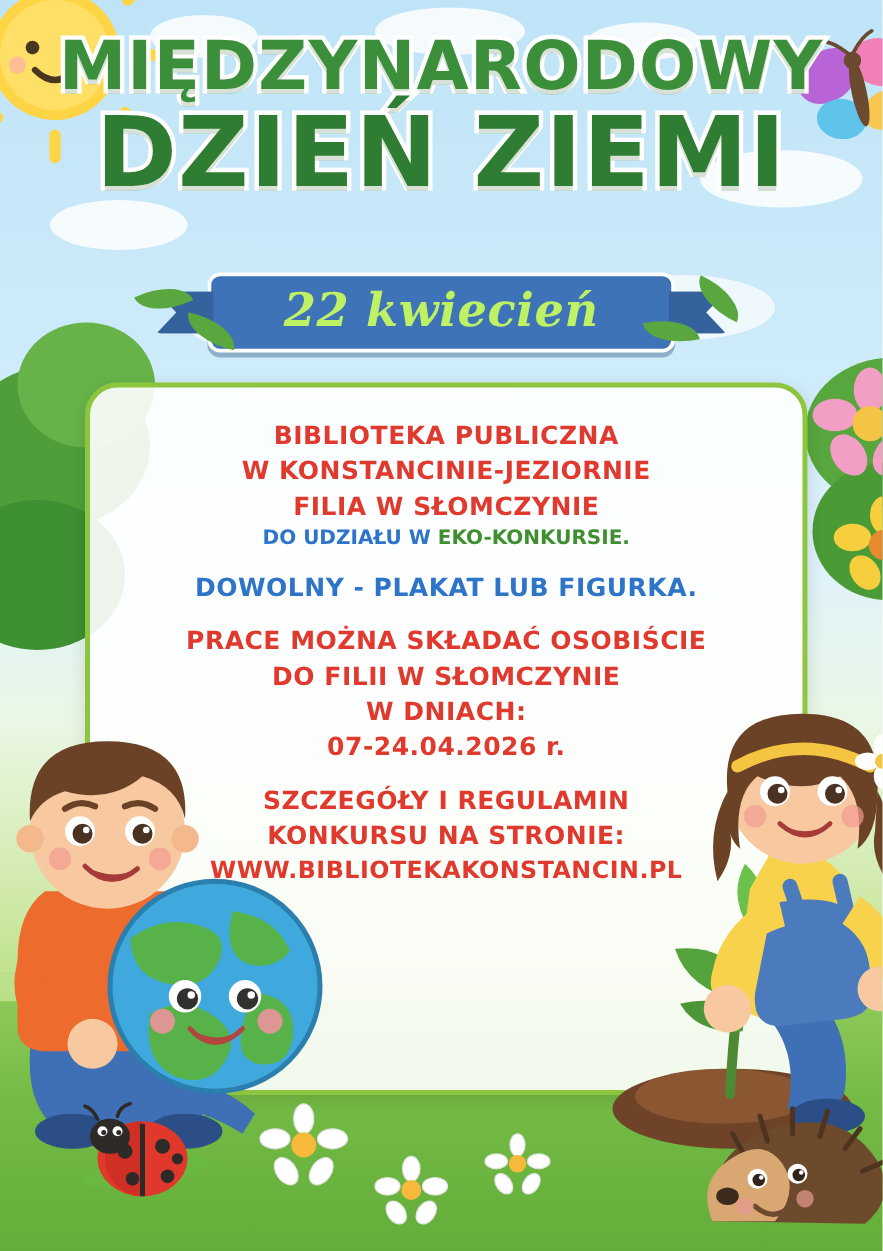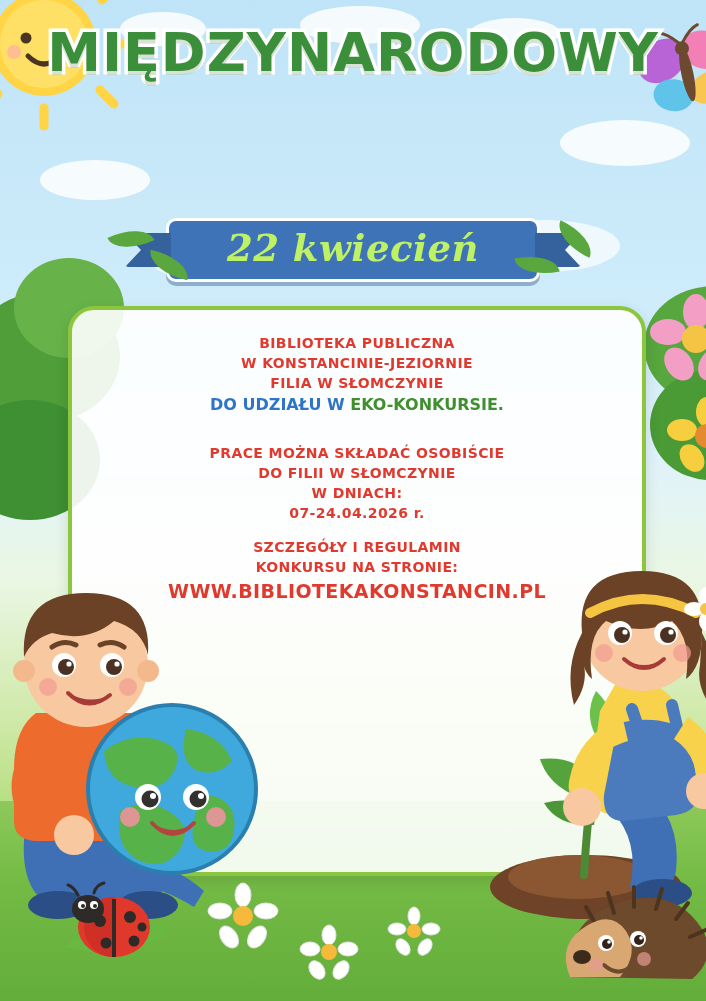--- a/index.html
+++ b/index.html
@@ -146,21 +146,21 @@
   #card-inner {
     position: absolute;
     left: 0; top: 0;
     width: 570px;
     padding-top: 24px;
     text-align: center;
   }
   .ln {
     font-family: "DejaVu Sans", sans-serif;
     font-weight: bold;
-    font-size: 14px;
+    font-size: 20px;
     line-height: 1.42;
     letter-spacing: .4px;
     white-space: nowrap;
   }
   .red   { color: #e03a2f; }
   .blue  { color: #2e74c8; }
   .green { color: #3f8f2f; }
   .gap   { height: 14px; }
 
   .mix { font-family: "DejaVu Sans", sans-serif; font-weight: bold; font-size: 16px; line-height: 1.42; }
@@ -255,20 +255,21 @@
         <ellipse cx="56" cy="52" rx="6" ry="28" fill="#6b4a2f"></ellipse>
         <circle cx="56" cy="26" r="7" fill="#6b4a2f"></circle>
         <path d="M54 20 q-10 -12 -18 -14" stroke="#6b4a2f" stroke-width="3" fill="none" stroke-linecap="round"></path>
         <path d="M58 20 q10 -12 18 -14" stroke="#6b4a2f" stroke-width="3" fill="none" stroke-linecap="round"></path>
       </g>
     </svg>
   </div>
 
   <div id="title-block">
     <div class="title-line" id="title-1">MIĘDZYNARODOWY</div>
+    <div class="title-line" id="title-2">DZIEŃ ZIEMI</div>
   </div>
 
   <div id="banner-wrap">
     <div class="leaf" style="left:110px; top:10px; transform:rotate(-25deg);"></div>
     <div class="leaf" style="left:148px; top:36px; transform:rotate(12deg);"></div>
     <div class="leaf" style="right:110px; top:10px; transform:rotate(205deg);"></div>
     <div class="leaf" style="right:148px; top:36px; transform:rotate(168deg);"></div>
     <div id="banner">
       <span class="banner-tail left"></span>
       <span class="banner-tail right"></span>
@@ -312,20 +313,21 @@
 
   <div id="card">
     <div id="card-inner">
       <div class="ln red">BIBLIOTEKA PUBLICZNA</div>
       <div class="ln red">W KONSTANCINIE-JEZIORNIE</div>
       <div class="ln red">FILIA W SŁOMCZYNIE</div>
       <div class="mix">
         <span class="blue">DO UDZIAŁU W </span><span class="green">EKO-KONKURSIE.</span>
       </div>
       <div class="gap"></div>
+      <div class="ln blue">DOWOLNY - PLAKAT LUB FIGURKA.</div>
       <div class="gap"></div>
       <div class="ln red">PRACE MOŻNA SKŁADAĆ OSOBIŚCIE</div>
       <div class="ln red">DO FILII W SŁOMCZYNIE</div>
       <div class="ln red">W DNIACH:</div>
       <div class="ln red">07-24.04.2026 r.</div>
       <div class="gap"></div>
       <div class="ln red">SZCZEGÓŁY I REGULAMIN</div>
       <div class="ln red">KONKURSU NA STRONIE:</div>
       <div class="ln red" style="font-size:19px;">WWW.BIBLIOTEKAKONSTANCIN.PL</div>
     </div>

